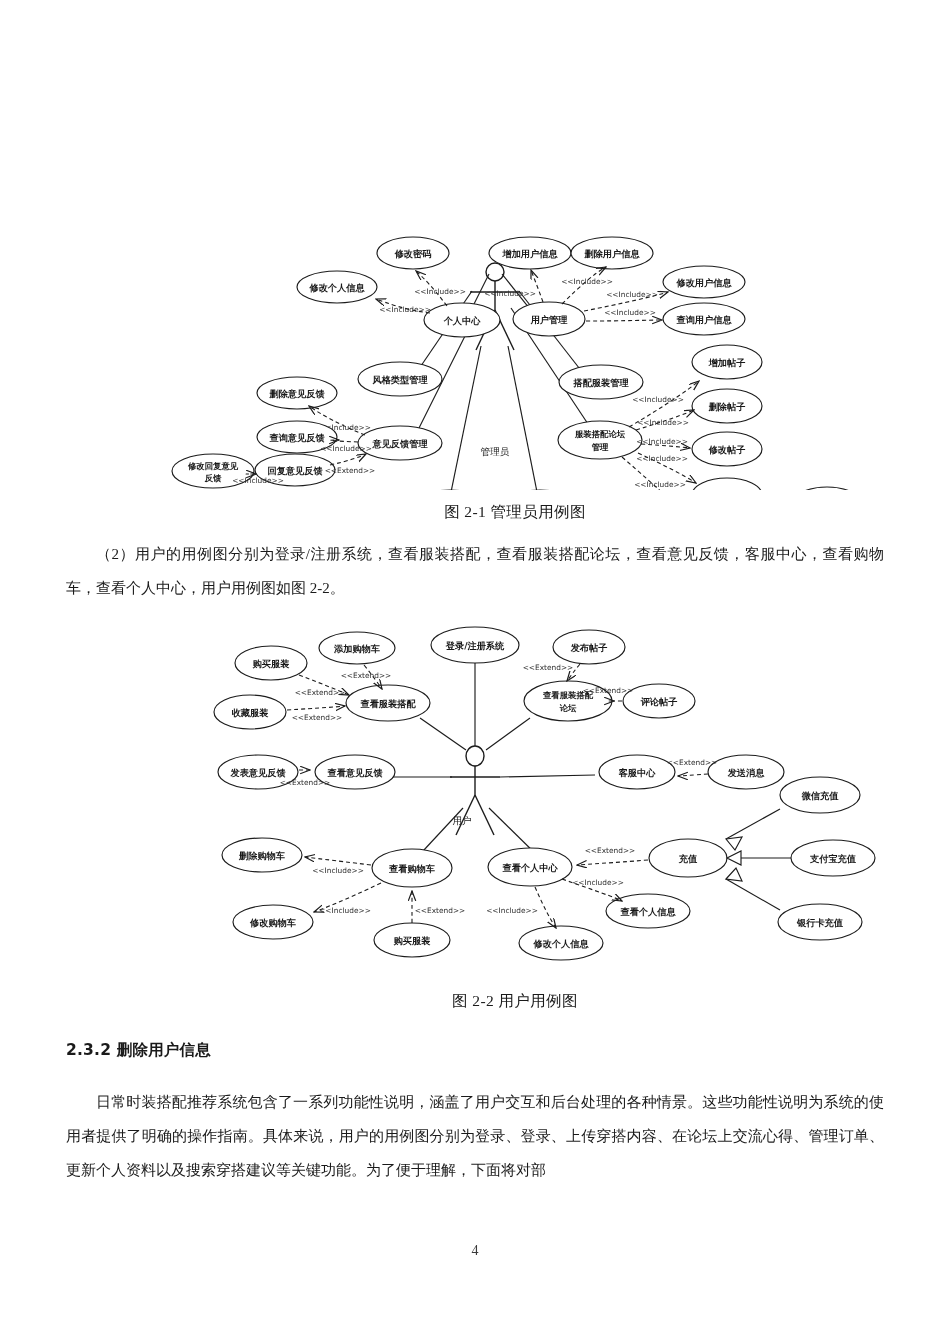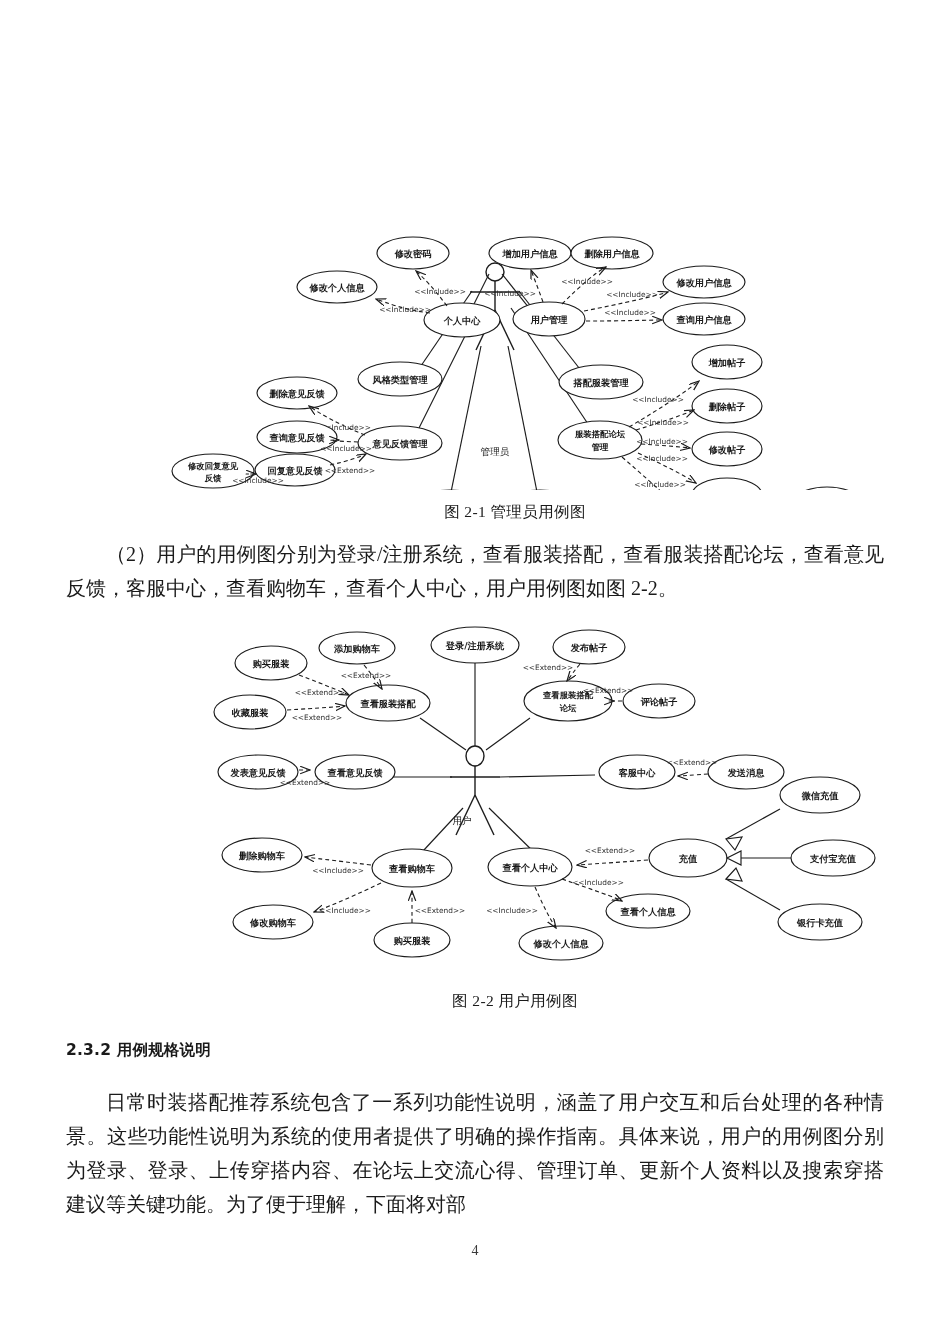--- a/index.html
+++ b/index.html
@@ -102,21 +102,21 @@
     padding-left: 40px;
   }
   #caption-2-1 { top: 502px; }
   #caption-2-2 { top: 991px; }
 
   .para {
     position: absolute;
     left: 66px;
     width: 818px;
     font-family: "Liberation Serif", "DejaVu Serif", serif;
-    font-size: 20px;
+    font-size: 15px;
     line-height: 34px;
     text-align: justify;
     text-justify: inter-ideograph;
     text-indent: 2em;
   }
   #para-user-usecase { top: 537px; }
   #para-spec-body    { top: 1085px; }
 
   .heading {
     position: absolute;
@@ -536,19 +536,19 @@
         <ellipse class="uc-ellipse" cx="820" cy="307" rx="42" ry="18"></ellipse>
         <text class="uc-label" x="820" y="308">银行卡充值</text>
       </g>
       <line class="gen" x1="780" y1="295" x2="726" y2="264"></line>
       <polygon class="gen-head" points="726,264 736,253 742,266"></polygon>
     </svg>
   </div>
 
   <div class="caption" id="caption-2-2">图 2-2 用户用例图</div>
 
-  <div class="heading" id="heading-2-3-2">2.3.2 用例规格说明</div>
+  <div class="heading" id="heading-2-3-2">2.3.2 删除用户信息</div>
 
   <div class="para" id="para-spec-body">日常时装搭配推荐系统包含了一系列功能性说明，涵盖了用户交互和后台处理的各种情景。这些功能性说明为系统的使用者提供了明确的操作指南。具体来说，用户的用例图分别为登录、登录、上传穿搭内容、在论坛上交流心得、管理订单、更新个人资料以及搜索穿搭建议等关键功能。为了便于理解，下面将对部</div>
 
   <div class="page-number">4</div>
 
 </div>
 
 </body></html>

